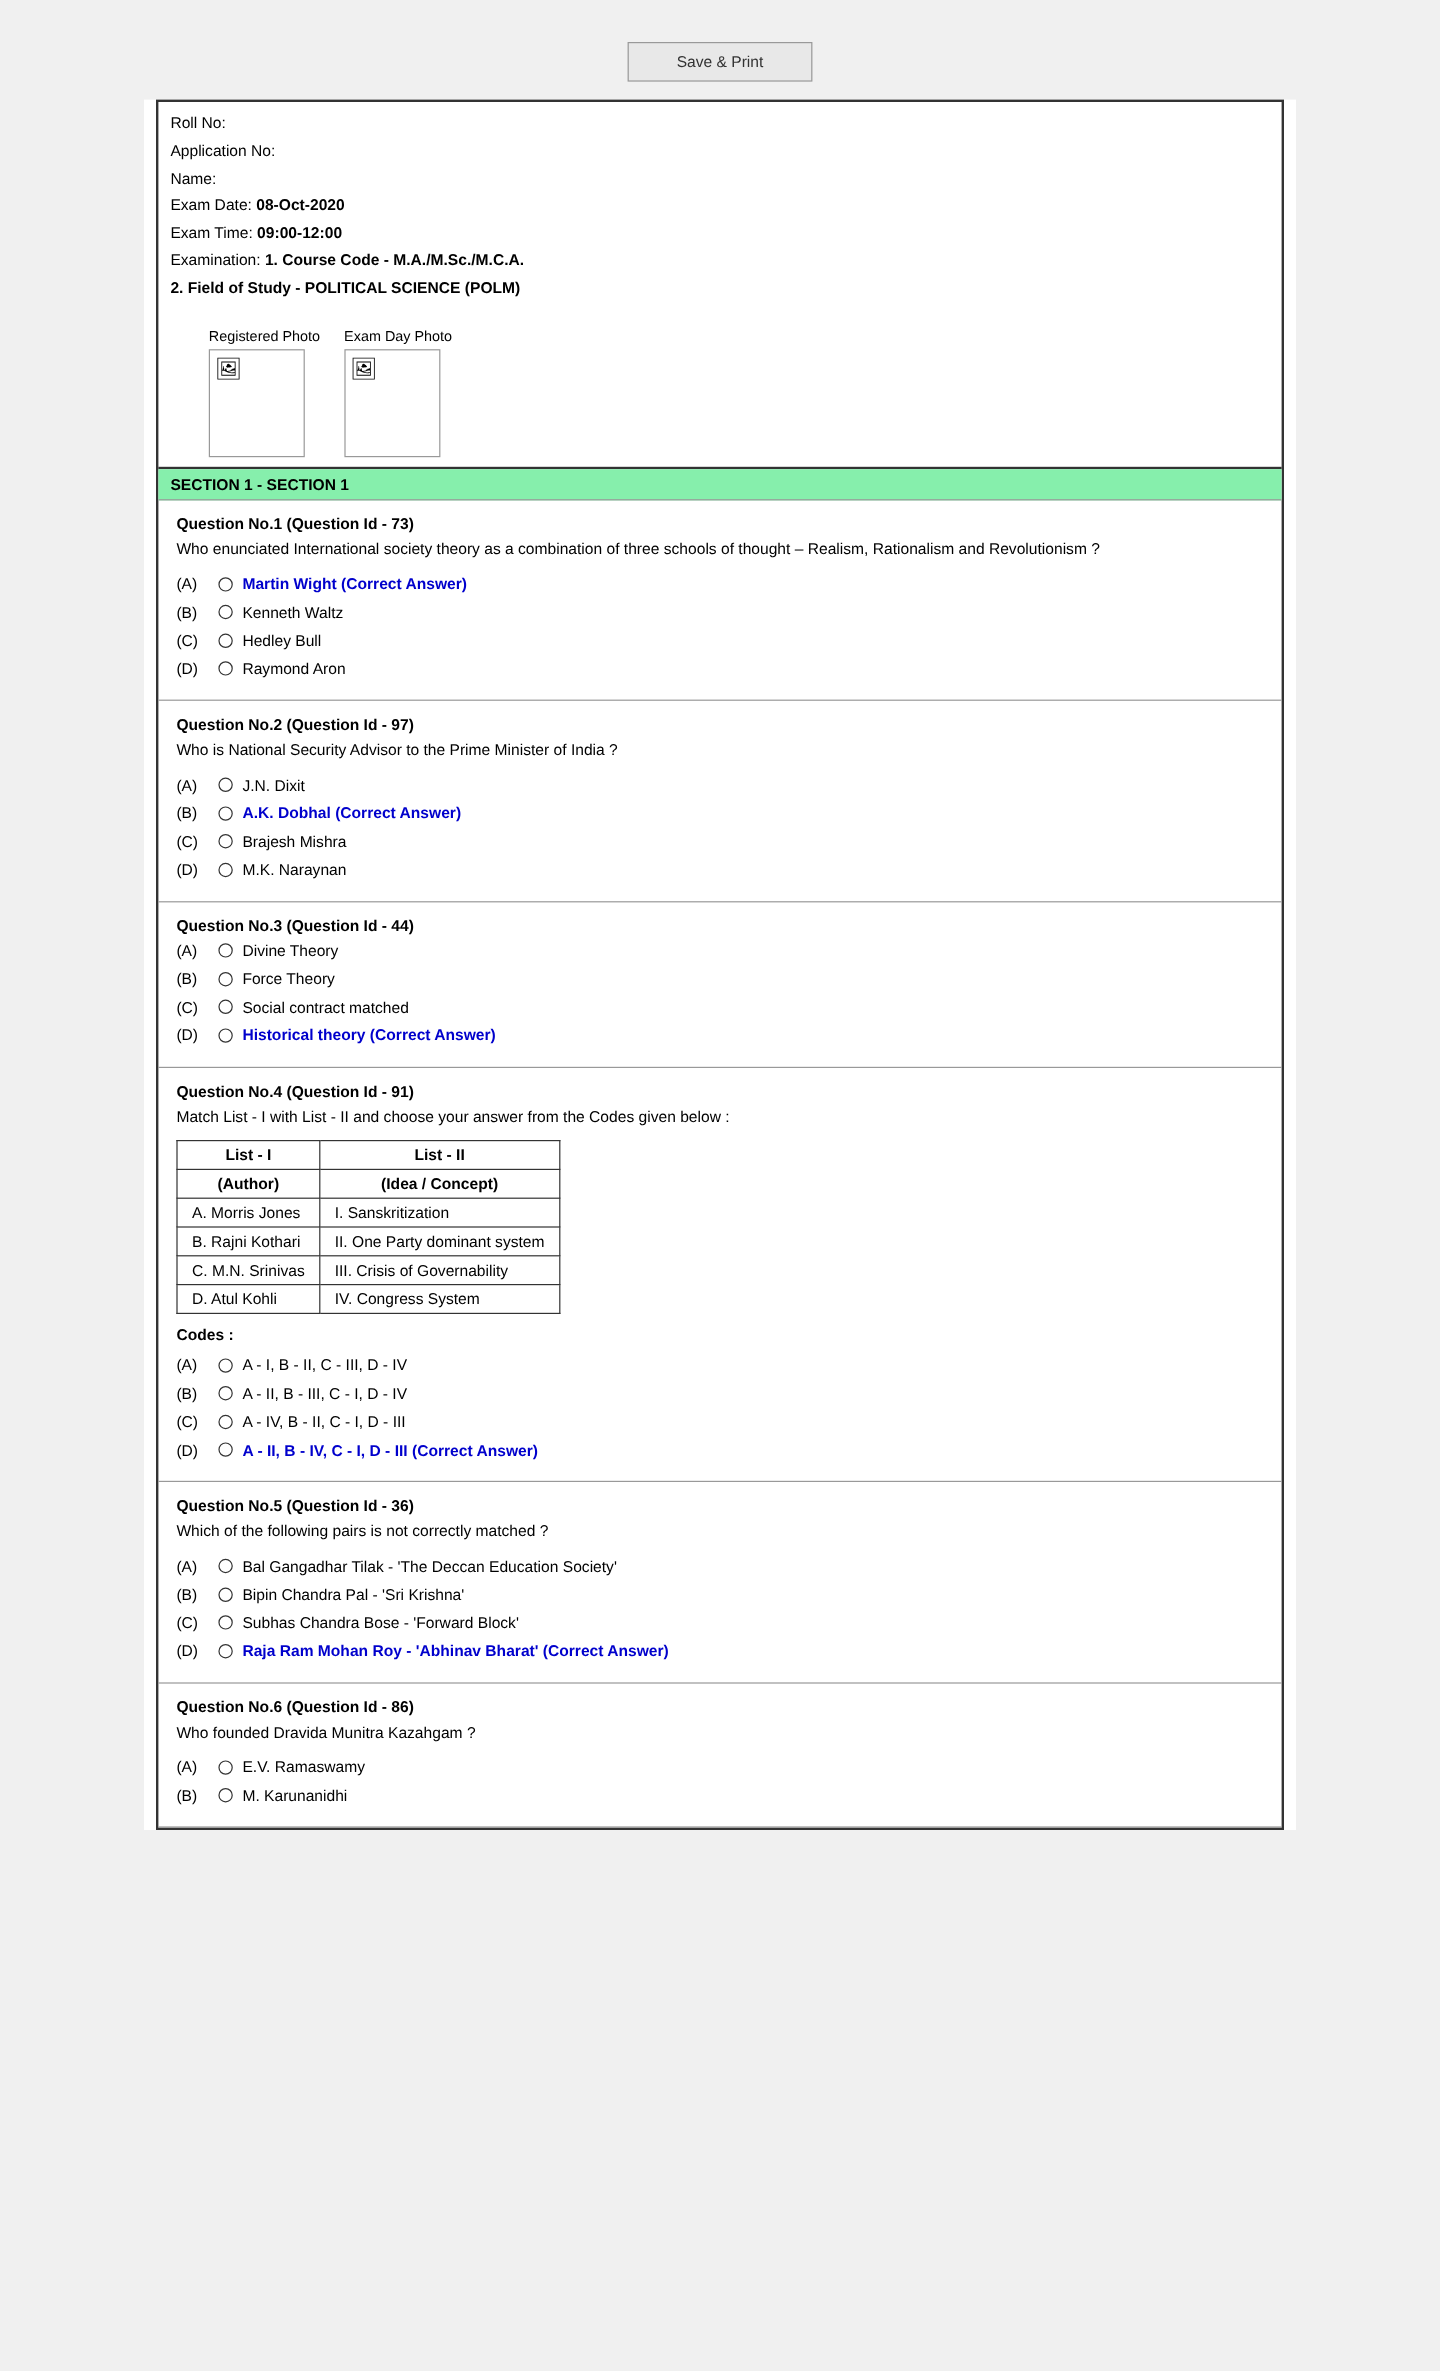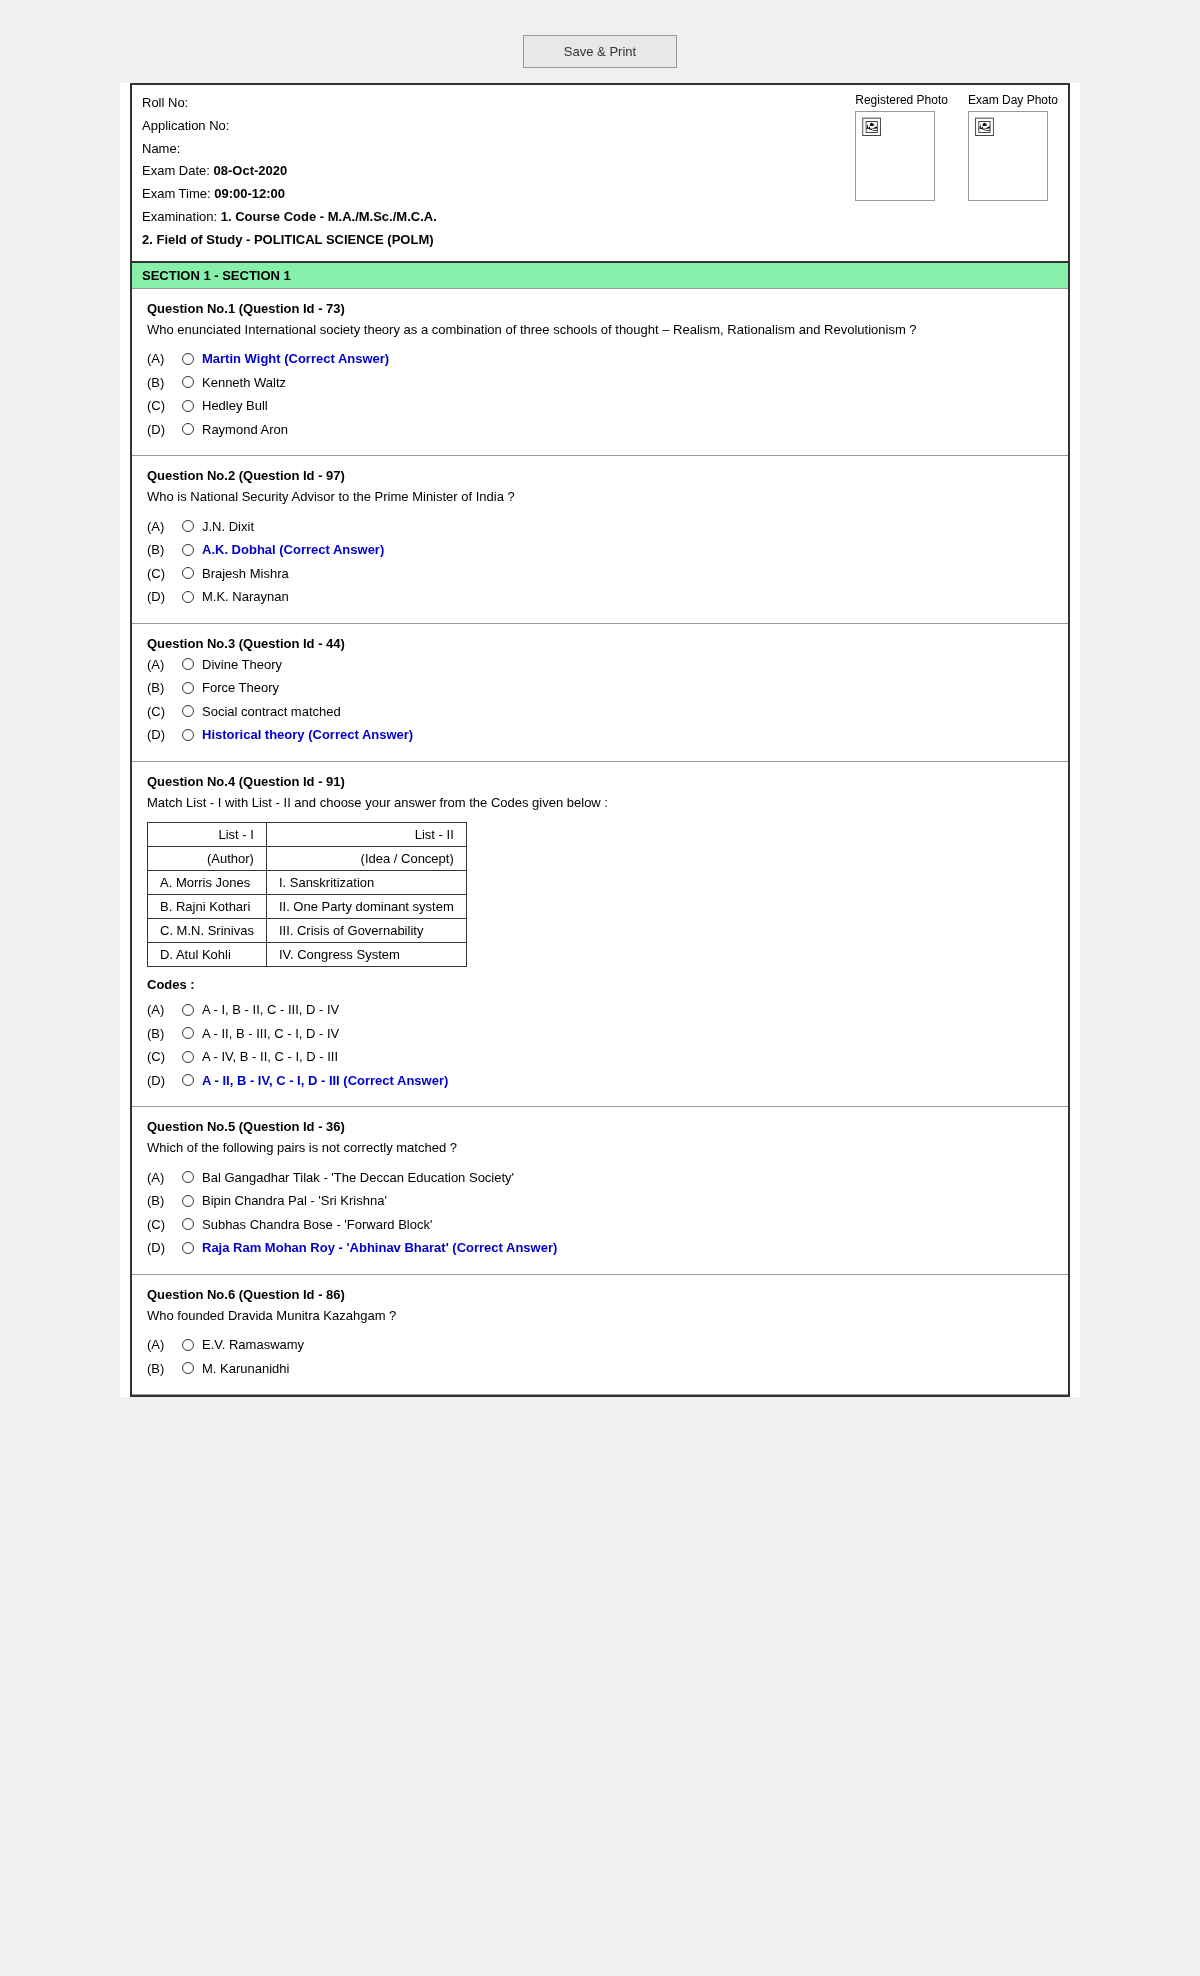--- a/index.html
+++ b/index.html
@@ -30,20 +30,21 @@
     }
     .exam-paper {
       border: 2px solid #333;
       margin: 0 10px 10px 10px;
     }
     .header-section {
       border-bottom: 2px solid #333;
       padding: 8px 10px;
       display: flex;
       gap: 20px;
+      flex-direction: column;
     }
     .header-left {
       flex: 1;
     }
     .header-left p {
       margin-bottom: 2px;
       font-size: 13px;
       line-height: 1.6;
     }
     .header-right {
@@ -124,22 +125,22 @@
     .matching-table {
       border-collapse: collapse;
       margin: 8px 0;
     }
     .matching-table th, .matching-table td {
       border: 1px solid #333;
       padding: 4px 12px;
       font-size: 13px;
     }
     .matching-table th {
-      font-weight: normal;
-      text-align: right;
+      font-weight: bold;
+      text-align: center;
     }
     .codes-label {
       font-weight: bold;
       margin: 10px 0 8px 0;
       font-size: 13px;
     }
     .option-text {
       font-size: 13px;
     }
   </style>

